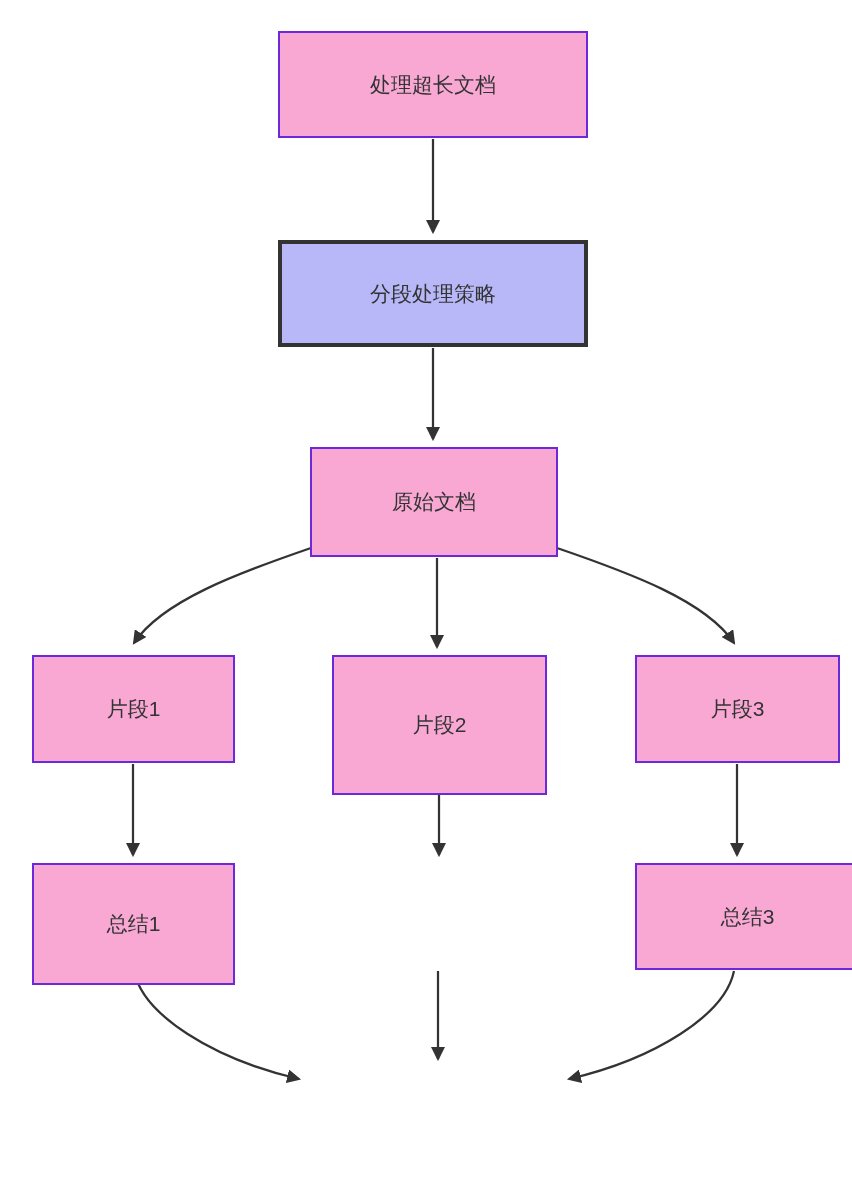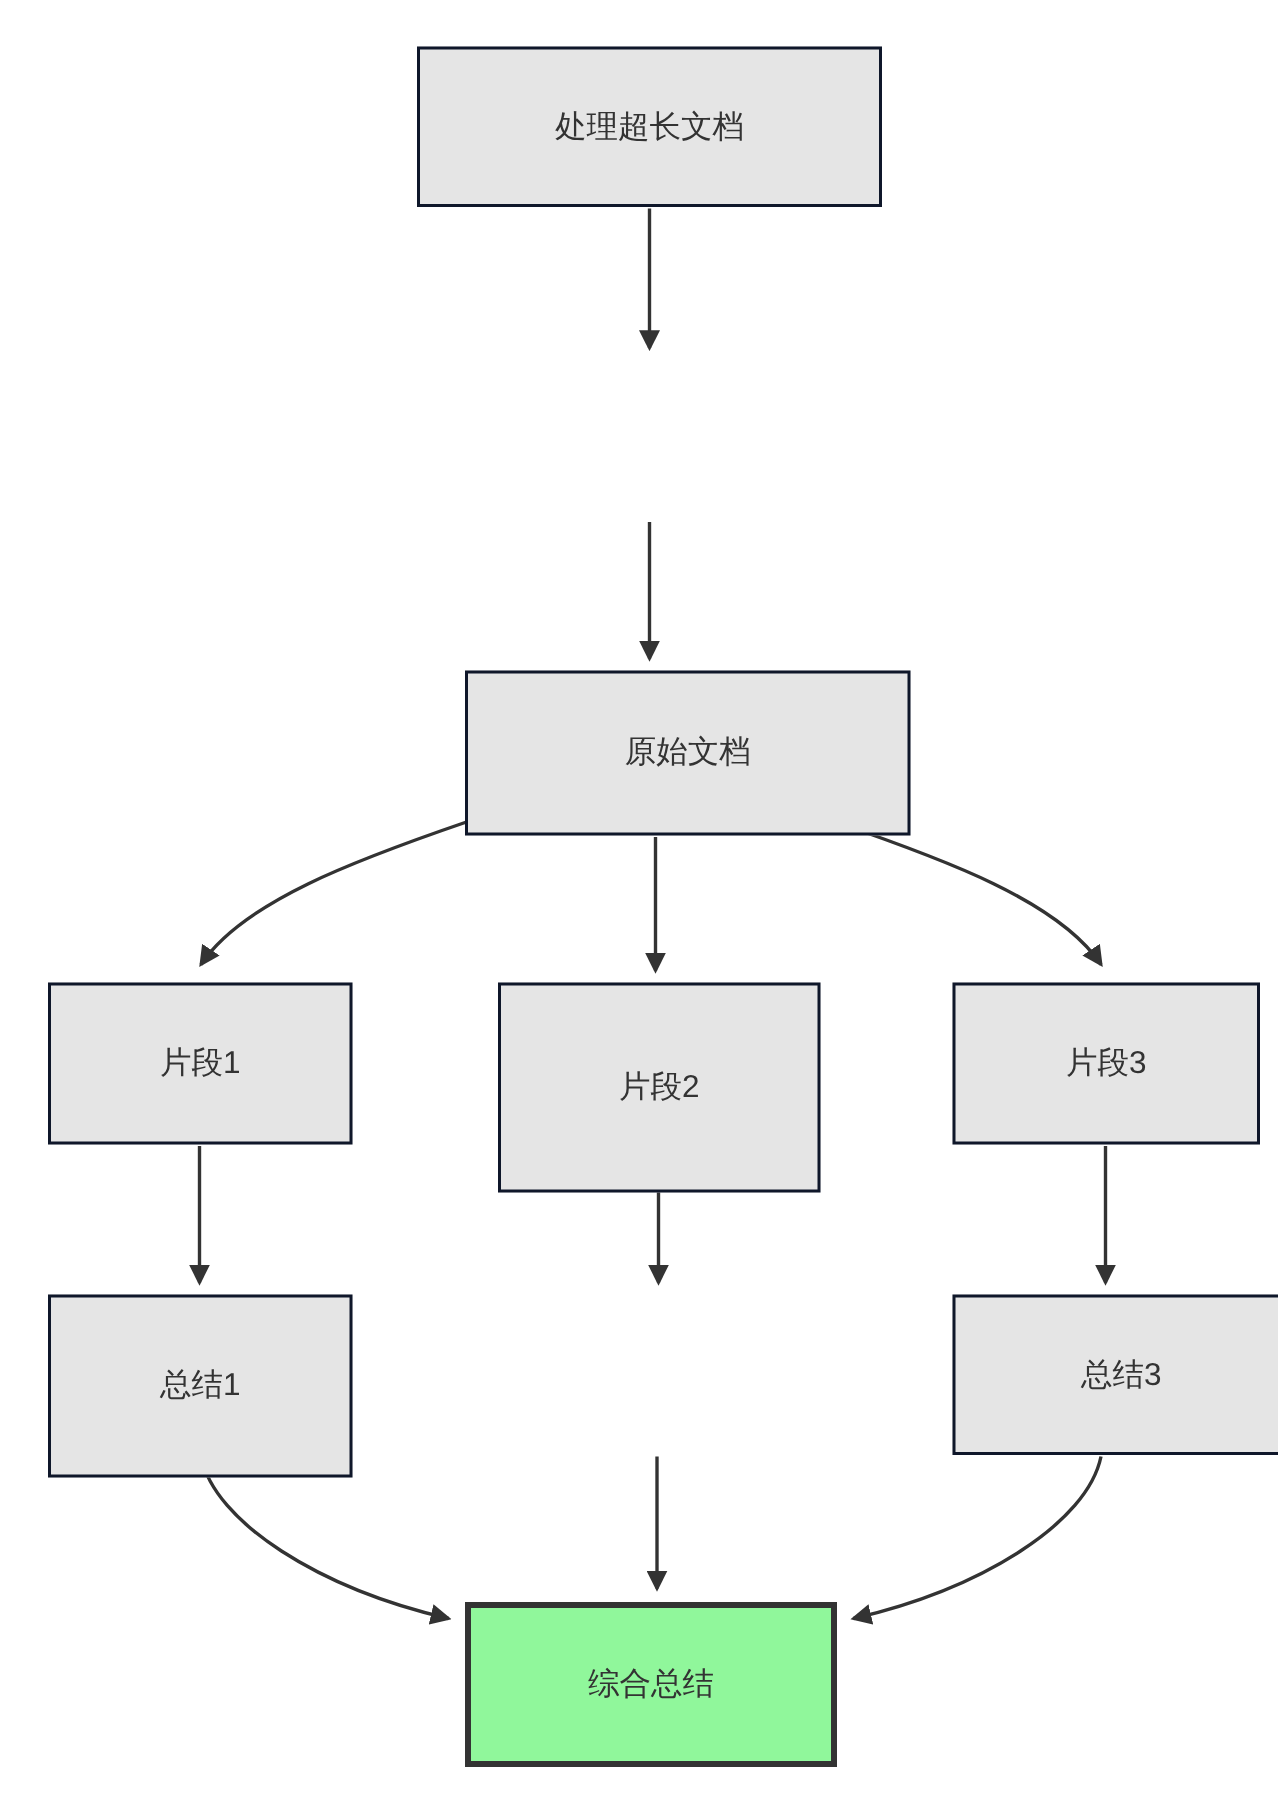--- a/index.html
+++ b/index.html
@@ -12,29 +12,29 @@
   }
   #edges{position:absolute;left:0;top:0;width:852px;height:1196px;}
   .edge{stroke:#333333;stroke-width:2.25;fill:none;}
   .node{
     position:absolute;
     box-sizing:border-box;
     display:flex;align-items:center;justify-content:center;
     font-size:21px;line-height:1.3;
     color:#333333;
     text-align:center;
-    background:#e5e5e5;
-    border:2px solid #0f172a;
+    background:#f9a8d4;
+    border:2px solid #6d28d9;
   }
   .node.highlight{background:#b8b8f8;border:4px solid #333333;}
   .node.success{background:#90f79b;border:4px solid #333333;}
   
   .n-a{left:278px;top:31px;width:310px;height:107px;}
   .n-b{left:278px;top:240px;width:310px;height:107px;}
-  .n-c{left:310px;top:447px;width:297px;height:110px;}
+  .n-c{left:310px;top:447px;width:248px;height:110px;}
   .n-d{left:32px;top:655px;width:203px;height:108px;}
   .n-e{left:332px;top:655px;width:215px;height:140px;}
   .n-f{left:635px;top:655px;width:205px;height:108px;}
   .n-g{left:32px;top:863px;width:203px;height:122px;}
   .n-h{left:332px;top:863px;width:215px;height:107px;}
   .n-i{left:635px;top:863px;width:225px;height:107px;}
   .n-j{left:310px;top:1068px;width:248px;height:110px;}
 </style>
 </head>
 <body>
@@ -68,20 +68,23 @@
 
     <path class="edge" d="M438,971 L438,1059" marker-end="url(#arrow)"></path>
 
     <path class="edge" d="M734,971 C725,1015 655,1059 569,1079" marker-end="url(#arrow)"></path>
   </svg>
 
   <div class="node n-a">
     <span>处理超长文档</span>
   </div>
 
+  <div class="node highlight n-b">
+    <span>分段处理策略</span>
+  </div>
 
   <div class="node n-c">
     <span>原始文档</span>
   </div>
 
   <div class="node n-d">
     <span>片段1</span>
   </div>
 
   <div class="node n-e">
@@ -94,17 +97,14 @@
 
   <div class="node n-g">
     <span>总结1</span>
   </div>
 
 
   <div class="node n-i">
     <span>总结3</span>
   </div>
 
-  <div class="node success n-j">
-    <span>综合总结</span>
-  </div>
 
 </div>
 
 </body></html>

